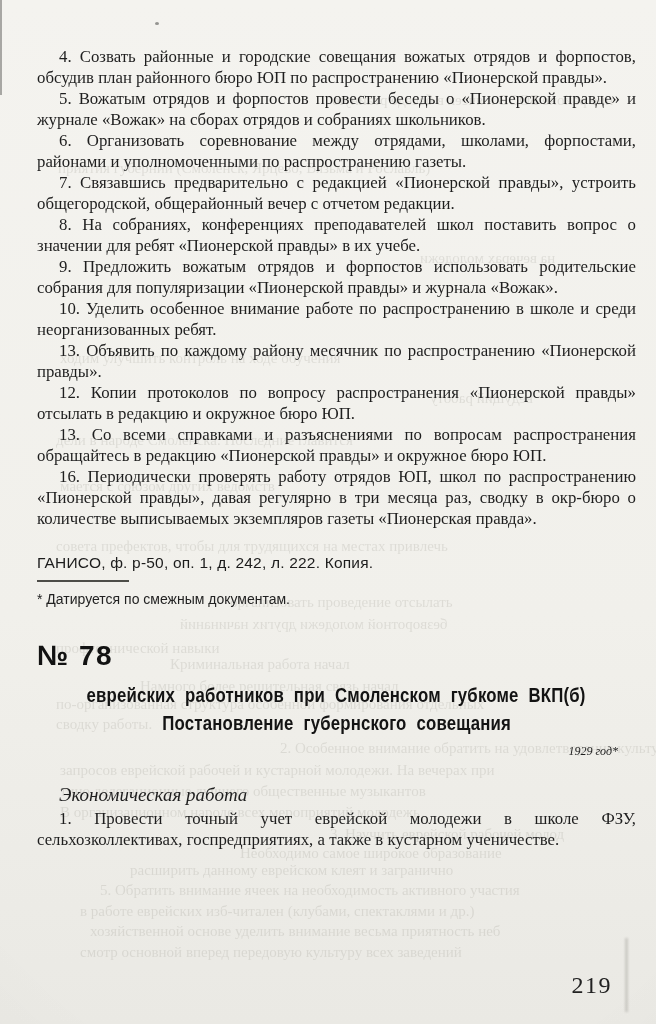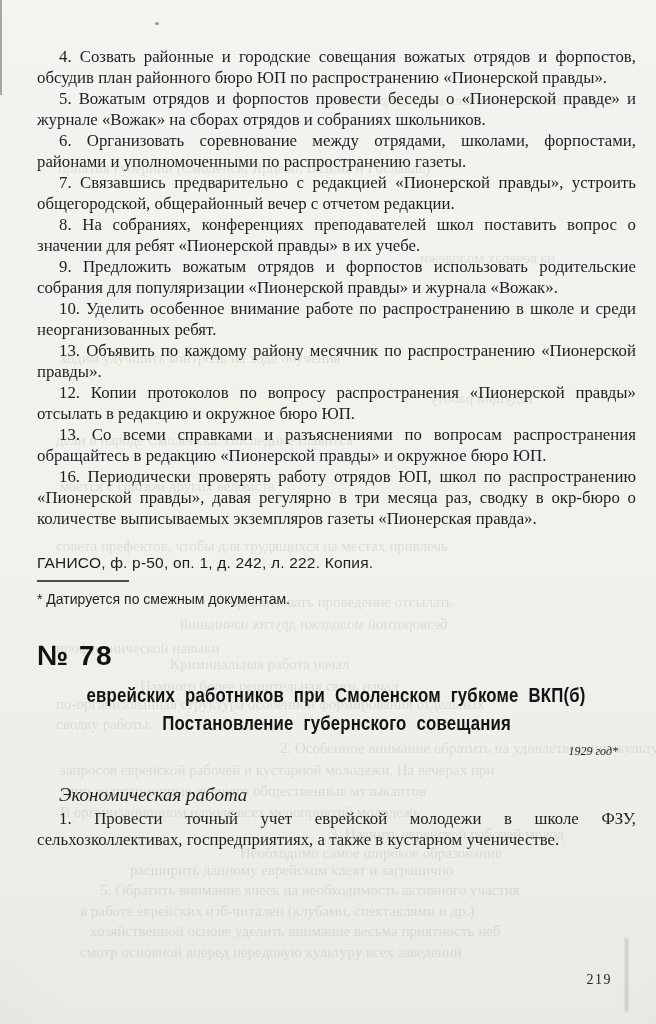--- a/index.html
+++ b/index.html
@@ -82,21 +82,21 @@
   .section-heading {
     font-style: italic;
     font-size: 19px;
     text-indent: 22px;
     margin: 25px 0 2px 0;
   }
   .page-number {
     position: absolute;
     top: 972px;
     right: 44px;
-    font-size: 14px;
+    font-size: 24px;
     letter-spacing: 1.5px;
     color: #222;
     z-index: 2;
     text-align: center;
   }
   .bleed-layer { position: absolute; inset: 0; z-index: 1; pointer-events: none; }
   .bleed {
     position: absolute;
     color: #8f8d83;
     opacity: 0.2;

